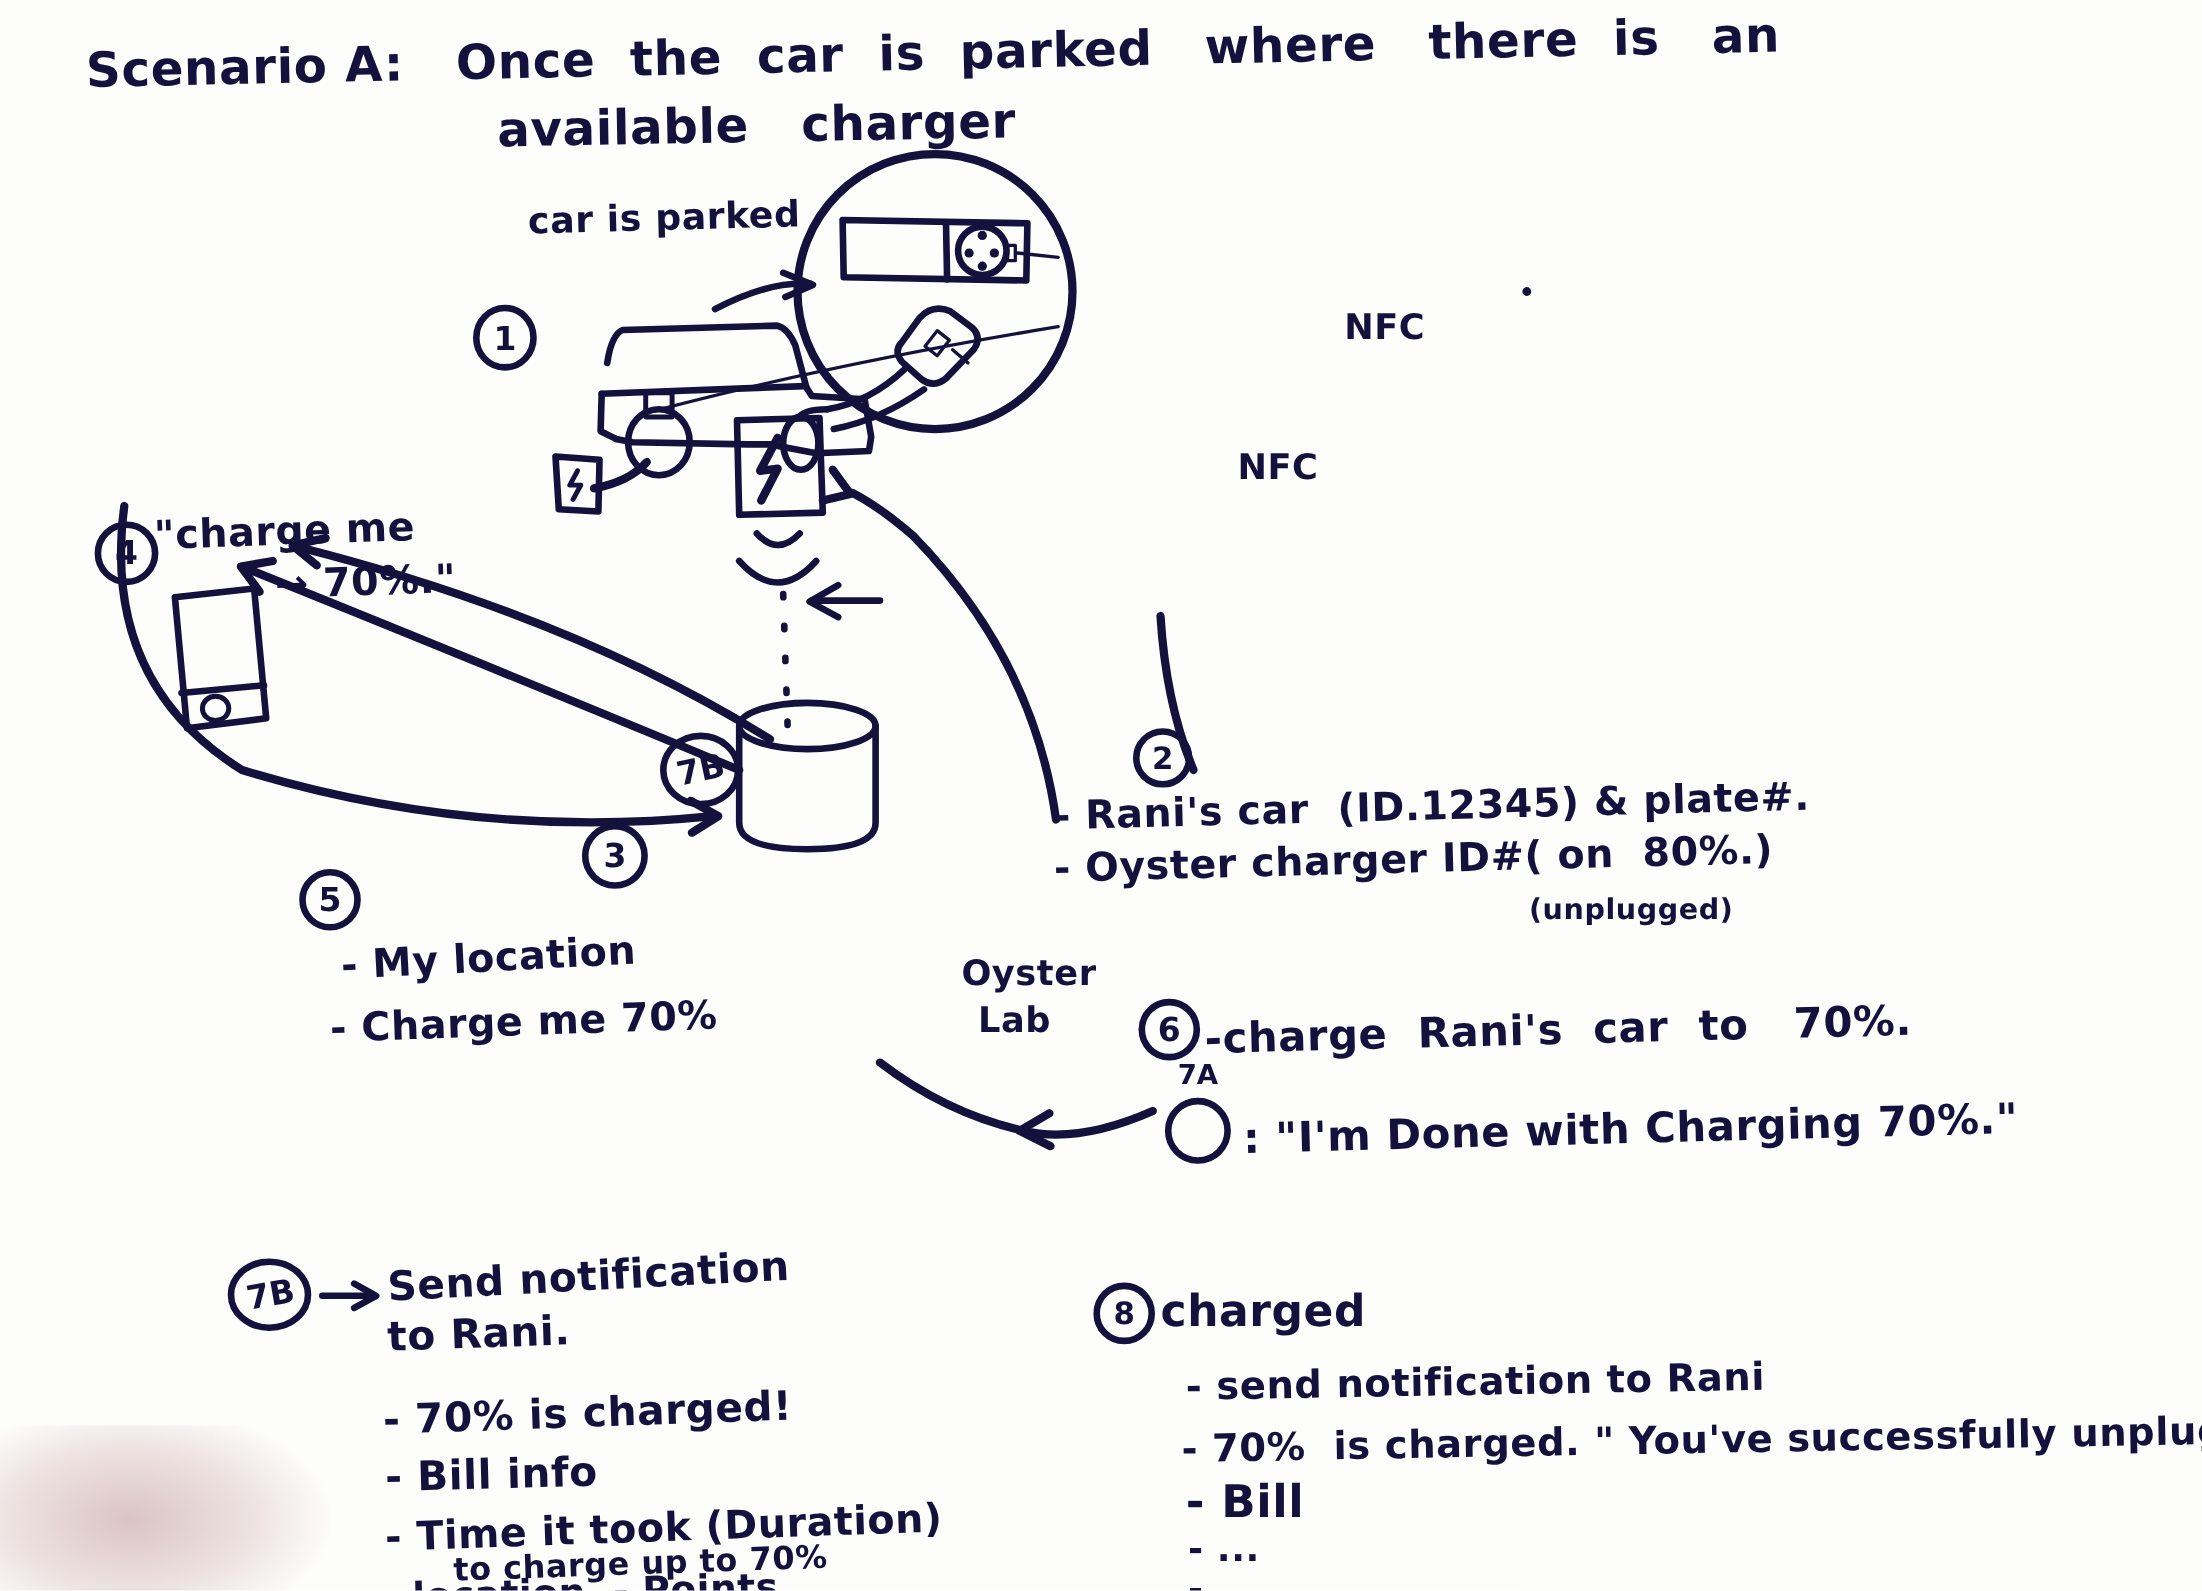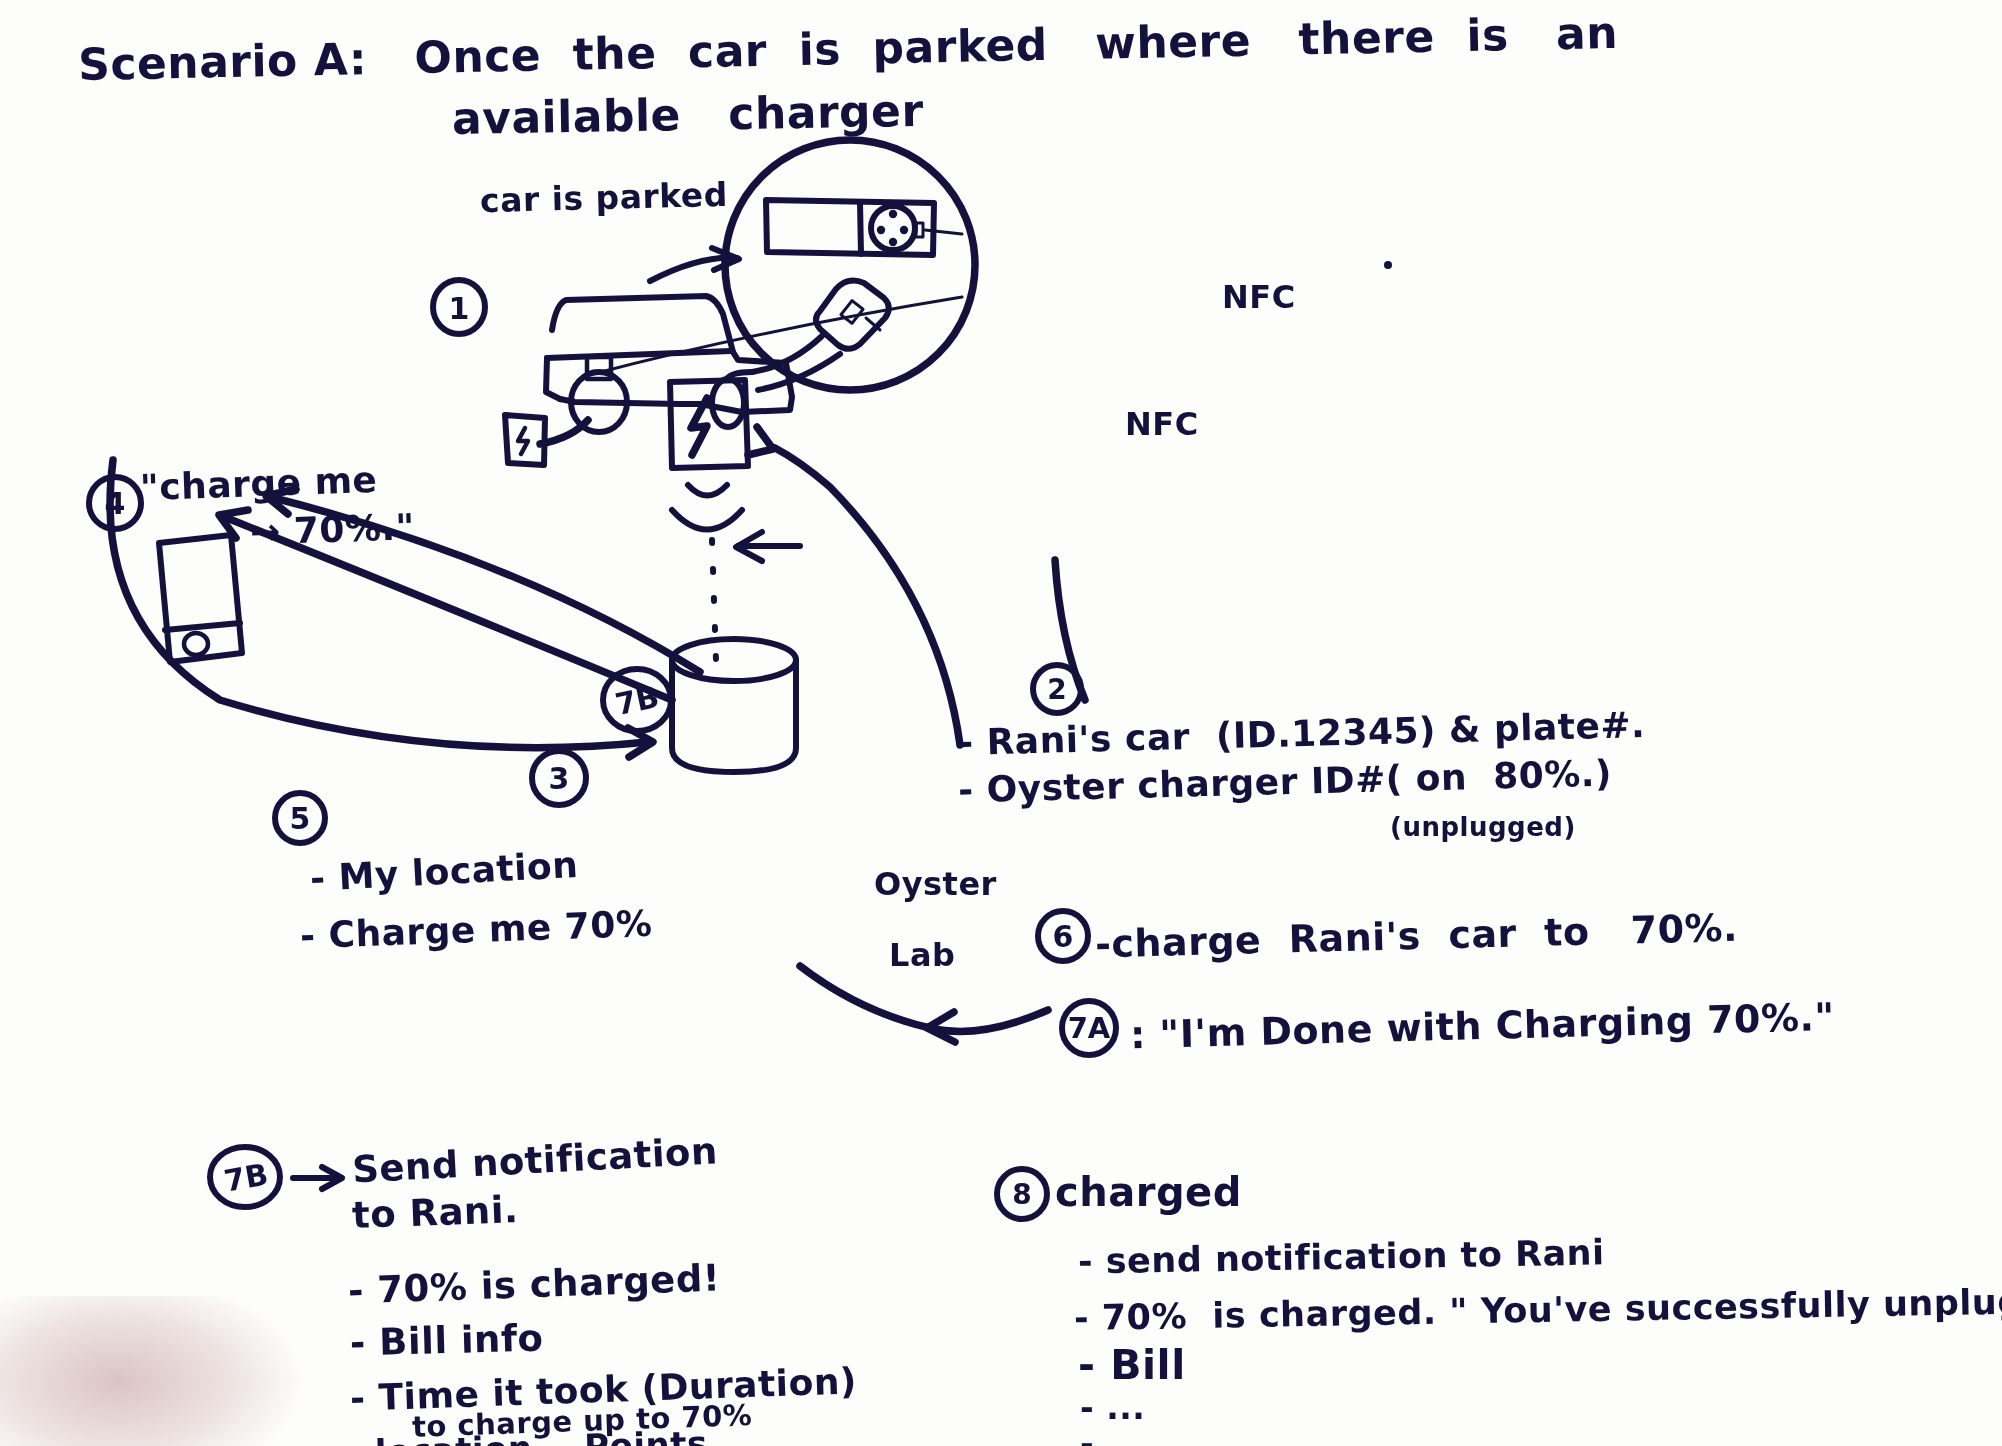--- a/index.html
+++ b/index.html
@@ -191,35 +191,35 @@
 
   <div class="ink" style="left:1222px;top:278px;font-size:32px;">NFC</div>
   <div class="ink" style="left:1125px;top:405px;font-size:32px;">NFC</div>
 
   <div class="circnum" style="left:436px;top:284px;width:46px;height:48px;font-size:30px;border:none;">1</div>
   <div class="circnum" style="left:1035px;top:667px;width:44px;height:44px;font-size:28px;border:none;">2</div>
   <div class="circnum" style="left:537px;top:756px;width:44px;height:44px;font-size:30px;border:none;">3</div>
   <div class="circnum" style="left:93px;top:481px;width:44px;height:44px;font-size:30px;border:none;">4</div>
   <div class="circnum" style="left:278px;top:796px;width:44px;height:44px;font-size:30px;border:none;">5</div>
   <div class="circnum" style="left:1041px;top:914px;width:44px;height:44px;font-size:30px;border:none;">6</div>
-  <div class="circnum" style="left:1063px;top:1004px;width:52px;height:48px;font-size:29px;border:none;">7A</div>
+  <div class="circnum" style="left:1063px;top:952px;width:52px;height:48px;font-size:25px;border:none;">7A</div>
   <div class="circnum" style="left:607px;top:676px;width:60px;height:48px;font-size:30px;border:none;transform:rotate(-12deg);">7B</div>
 
   <div class="ink" style="left:140px;top:462px;font-size:36px;transform:rotate(-2deg);">"charge me</div>
   <div class="ink" style="left:250px;top:508px;font-size:36px;transform:rotate(-2deg);">→ 70%."</div>
 
   <div class="ink" style="left:958px;top:712px;font-size:36px;transform:rotate(-1.5deg);">- Rani's car  (ID.12345) &amp; plate#.</div>
   <div class="ink" style="left:958px;top:760px;font-size:36px;transform:rotate(-1.5deg);">- Oyster charger ID#( on  80%.)</div>
   <div class="ink" style="left:1390px;top:812px;font-size:26px;">(unplugged)</div>
 
   <div class="ink" style="left:310px;top:850px;font-size:36px;transform:rotate(-3deg);">- My location</div>
   <div class="ink" style="left:300px;top:908px;font-size:36px;transform:rotate(-2deg);">- Charge me 70%</div>
 
   <div class="ink" style="left:874px;top:865px;font-size:32px;">Oyster</div>
-  <div class="ink" style="left:889px;top:908px;font-size:32px;margin-top:28px;">Lab</div>
+  <div class="ink" style="left:889px;top:908px;font-size:32px;">Lab</div>
 
   <div class="ink" style="left:1095px;top:913px;font-size:38px;transform:rotate(-1.5deg);">-charge  Rani's  car  to   70%.</div>
 
   <div class="ink" style="left:1130px;top:1003px;font-size:38px;transform:rotate(-1.5deg);">: "I'm Done with Charging 70%."</div>
 
   <div class="circnum" style="left:218px;top:1152px;width:56px;height:50px;font-size:30px;border:none;transform:rotate(-10deg);">7B</div>
   <div class="ink" style="left:352px;top:1138px;font-size:37px;transform:rotate(-3deg);">Send notification</div>
   <div class="ink" style="left:352px;top:1190px;font-size:37px;transform:rotate(-2deg);">to Rani.</div>
   <div class="ink" style="left:348px;top:1262px;font-size:37px;transform:rotate(-2deg);">- 70% is charged!</div>
   <div class="ink" style="left:350px;top:1318px;font-size:37px;transform:rotate(-1.5deg);">- Bill info</div>

